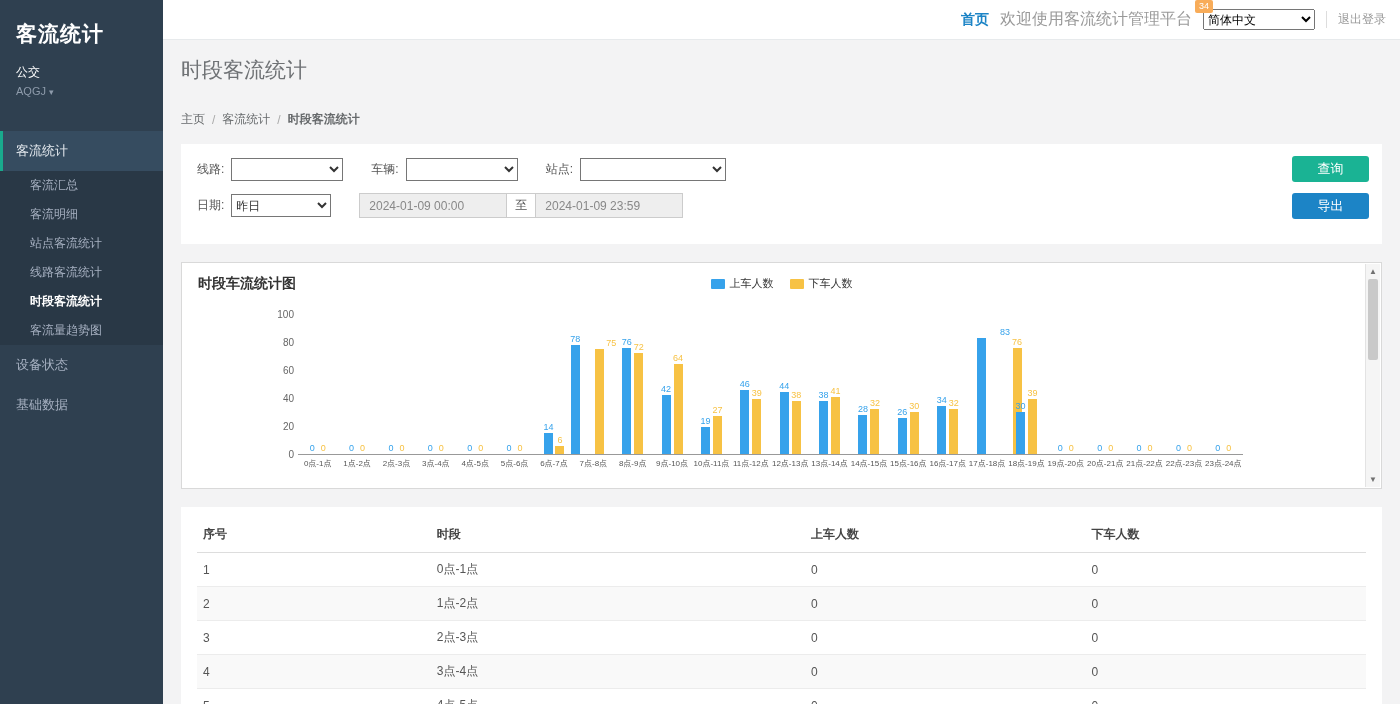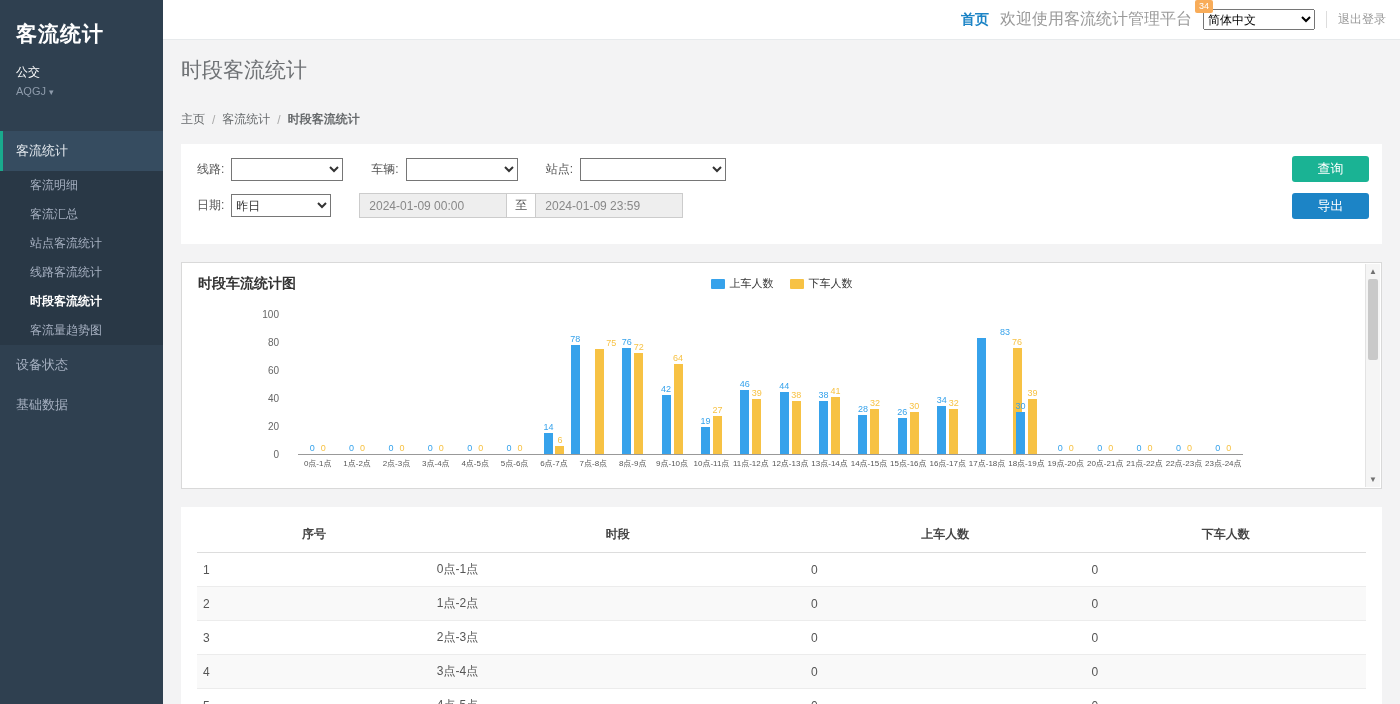--- a/index.html
+++ b/index.html
@@ -63,37 +63,37 @@
   .btn-export { background:#1c84c6; }
 
   
   .chart-card { border:1px solid #d9d9d9; position:relative; padding:12px 30px 14px 16px; margin-bottom:18px; }
   .chart-title { font-size:14px; font-weight:bold; color:#333; }
   .chart-legend { position:absolute; left:0; right:0; top:13px; display:flex; justify-content:center; gap:16px; }
   .legend-item { display:inline-flex; align-items:center; font-size:11px; color:#333; cursor:pointer; }
   .legend-swatch { width:14px; height:10px; display:inline-block; margin-right:5px; border-radius:1px; }
   .chart-area { display:flex; align-items:flex-end; margin:22px 108px 2px 66px; }
   .y-axis { position:relative; width:34px; height:140px; margin-bottom:17px; flex-shrink:0; }
-  .y-tick { position:absolute; right:19px; font-size:10px; color:#666; line-height:10px; }
+  .y-tick { position:absolute; right:4px; font-size:10px; color:#666; line-height:10px; }
   .plot { flex:1; display:flex; min-width:0; }
   .bar-group { flex:1; display:flex; flex-direction:column; align-items:center; min-width:0; }
   .bars { display:flex; align-items:flex-end; justify-content:center; gap:2px; height:140px; width:100%; border-bottom:1px solid #999; }
   .bar-col { display:flex; flex-direction:column; align-items:center; justify-content:flex-end; }
   .bar { width:9px; }
   .bar-val { font-size:9px; line-height:10px; margin-bottom:1px; }
   .cat-label { font-size:8px; color:#555; line-height:17px; white-space:nowrap; }
   .vscroll { position:absolute; top:1px; right:1px; bottom:1px; width:15px; background:#f5f5f5; border-left:1px solid #e3e3e3; display:flex; flex-direction:column; }
   .vs-arrow { height:15px; font-size:8px; color:#707070; display:flex; align-items:center; justify-content:center; cursor:pointer; }
   .vs-track { flex:1; position:relative; }
   .vs-thumb { position:absolute; top:0; left:2px; right:2px; height:42%; background:#c9c9c9; border-radius:2px; cursor:pointer; }
 
   
   .table-card { padding:10px 16px 0; }
   table { width:100%; border-collapse:collapse; font-size:12px; color:#555; table-layout:fixed; }
-  th { text-align:center; font-weight:bold; color:#444; padding:9px 6px; border-bottom:1px solid #ddd; }
+  th { text-align:left; font-weight:bold; color:#444; padding:9px 6px; border-bottom:1px solid #ddd; }
   td { padding:8px 6px; border-bottom:1px solid #ececec; }
   tbody tr:nth-child(even) { background:#f9f9f9; }
   th:nth-child(1), td:nth-child(1) { width:20%; }
   th:nth-child(2), td:nth-child(2) { width:32%; }
   th:nth-child(3), td:nth-child(3) { width:24%; }
   th:nth-child(4), td:nth-child(4) { width:24%; }
 </style>
 </head>
 <body>
 
@@ -101,22 +101,22 @@
   <div class="logo-area">
     <div class="logo">客流统计</div>
     <div class="org">公交</div>
     <div class="user-row">
       <span>AQGJ</span>
       <span class="caret">▾</span>
     </div>
   </div>
   <nav class="menu">
       <div class="menu-item section active">客流统计</div>
+      <div class="menu-item sub">客流汇总</div>
       <div class="menu-item sub">客流明细</div>
-      <div class="menu-item sub">客流汇总</div>
       <div class="menu-item sub">站点客流统计</div>
       <div class="menu-item sub">线路客流统计</div>
       <div class="menu-item sub active">时段客流统计</div>
       <div class="menu-item sub">客流量趋势图</div>
       <div class="menu-item section">设备状态</div>
       <div class="menu-item section">基础数据</div>
     </nav>
 </aside>
 
 <div class="main">

